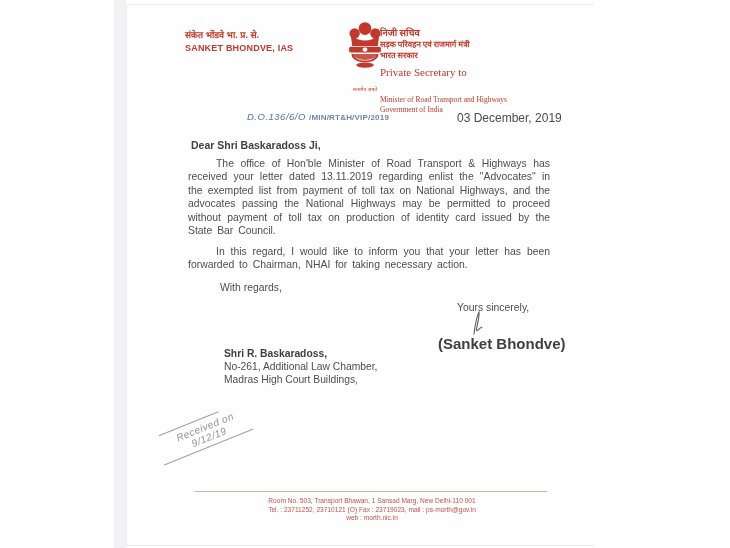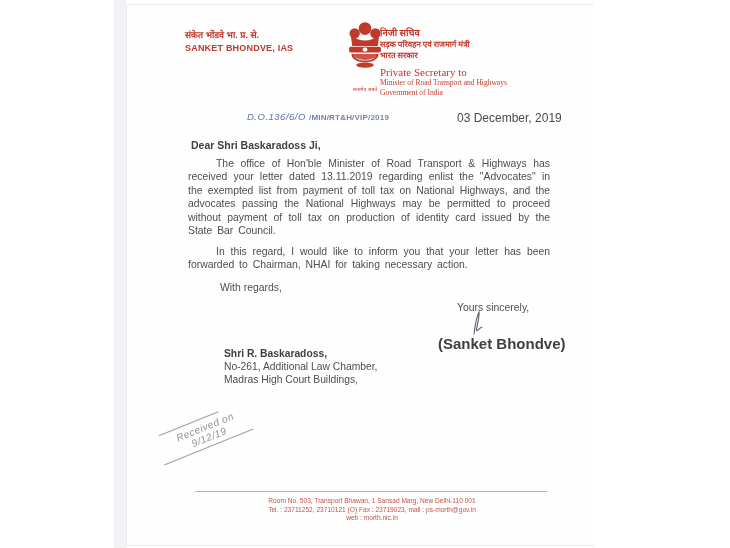--- a/index.html
+++ b/index.html
@@ -20,21 +20,21 @@
   .sender { position:absolute; left:58px; top:24px; color:#c0392b; }
   .sender .hi { font-size:9px; font-weight:bold; line-height:13px; }
   .sender .en { font-size:9px; font-weight:bold; line-height:13px; letter-spacing:.2px; }
   .emblem-wrap { position:absolute; left:210px; top:14px; width:56px; text-align:center; }
   .emblem-caption { font-size:5px; color:#c0392b; margin-top:1px; }
   .office { position:absolute; left:253px; top:22px; width:170px; color:#c0392b;font-family:Liberation Serif, serif; }
   .office .t1 { font-size:9.5px; font-weight:bold; line-height:12px; }
   .office .t2 { font-size:8px; font-weight:bold; line-height:11px; }
   .office .t3 { font-size:8px; font-weight:bold; line-height:11px; margin-bottom:6px; }
   .office .e1 { font-size:11px; line-height:11px; }
-  .office .e2 { font-size:7.5px; line-height:10px; }
+  .office .e2 { font-size:7.5px; line-height:10px;margin-top:17px; }
   .office .e3 { font-size:7.5px; line-height:10px; }
   
   .ref-number {
     position:absolute; left:120px; top:106px; font-size:9.5px; color:#5a6fae;
     font-style:italic; letter-spacing:.5px;
   }
   .ref-number .printed { font-size:8px; color:#7583ab; font-style:normal; font-weight:bold; letter-spacing:.2px; }
   .letter-date { position:absolute; left:330px; top:106px; font-size:12px; color:#4a4a4a; }
   
   .salutation { position:absolute; left:64px; top:134px; font-size:10.5px; font-weight:bold; color:#3f3f3f; }

